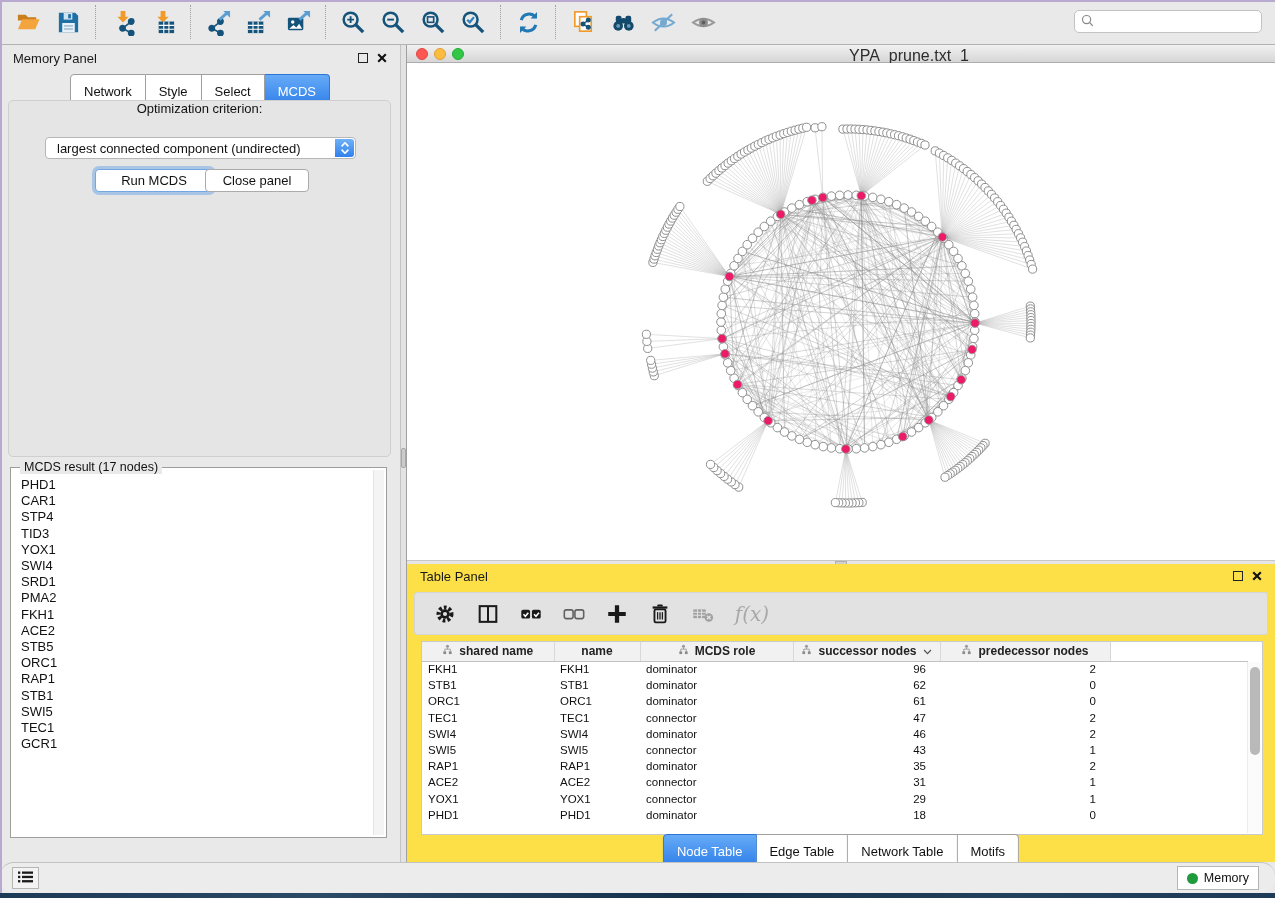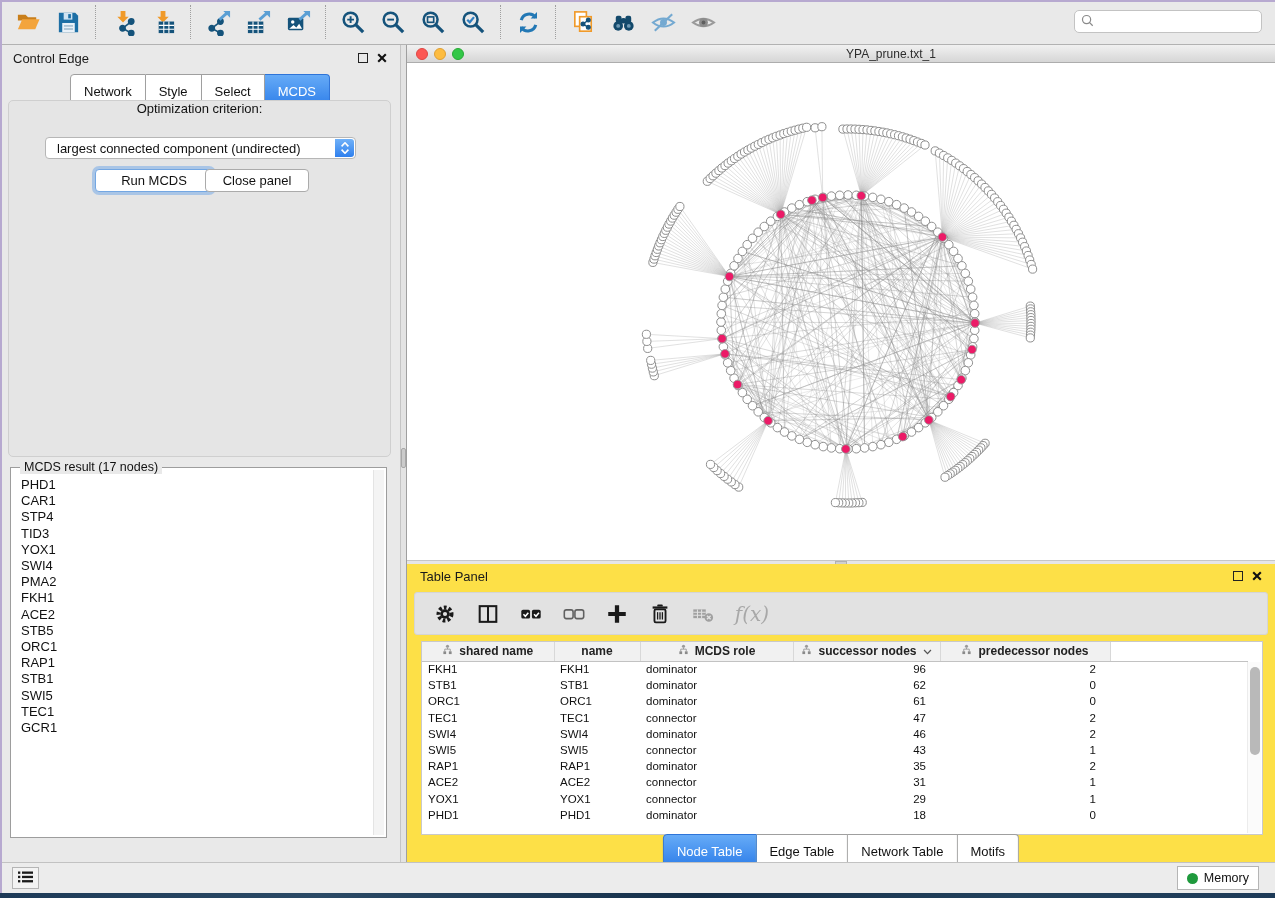--- a/index.html
+++ b/index.html
@@ -63,22 +63,22 @@
                      border:1px solid #a8a8a8; border-radius:2px; }
 
   
   .network-window { position:absolute; left:407px; top:45px; width:868px; height:515px; background:#fff; }
   .nw-titlebar { position:relative; height:18px; background:linear-gradient(#f1f1f1,#d6d6d6);
                  border-bottom:1px solid #adadad; }
   .tl { position:absolute; top:3px; width:12px; height:12px; border-radius:50%; cursor:pointer; }
   .tl.red { left:9px; background:#fc5753; border:1px solid #df4744; }
   .tl.yellow { left:27px; background:#fdbc40; border:1px solid #de9f34; }
   .tl.green { left:45px; background:#33c748; border:1px solid #27aa35; }
-  .nw-title { position:absolute; left:50%; transform:translateX(-50%); margin-left:50px; top:2px;
-              font-size:12px; color:#2d2d2d; white-space:nowrap; }
+  .nw-title { position:absolute; left:50%; transform:translateX(-50%); margin-left:68px; top:2px;
+              font-size:16px; color:#2d2d2d; white-space:nowrap; }
   .canvas { position:absolute; left:0; top:18px; width:868px; height:497px; background:#fff; }
 
   .h-split { position:absolute; left:407px; top:560px; width:868px; height:4px; background:#e6e6e6;
              border-top:1px solid #c6c6c6; cursor:row-resize; }
   .h-split .handle { position:absolute; left:50%; transform:translateX(-50%); top:0; width:12px; height:4px;
                      background:#cfcfcf; border:1px solid #b0b0b0; }
 
   
   .table-panel { position:absolute; left:407px; top:564px; width:868px; height:298px; background:#fde047; }
   .tp-header { height:24px; display:flex; align-items:center; padding:0 13px; font-size:13px; color:#1a1a1a; }
@@ -102,21 +102,21 @@
   td.r { text-align:right; padding-right:14px; }
   .scrollbar { position:absolute; top:20px; right:1px; bottom:1px; width:14px; background:#fbfbfb;
                border-left:1px solid #ececec; }
   .scrollbar .thumb { position:absolute; top:5px; left:2px; width:10px; height:88px; background:#b9b9b9;
                       border-radius:5px; cursor:pointer; }
 
   .bottom-tabs { position:absolute; left:50%; transform:translateX(-50%); top:270px; }
 
   
   .status-bar { position:absolute; left:0; top:862px; width:1275px; height:31px; background:#ececec;
-                border-top:1px solid #c2c2c2; }
+                border-top:1px solid #c2c2c2;border-radius:14px; }
   .list-btn { position:absolute; left:12px; top:4px; width:27px; height:22px; background:#f3f3f3;
               border:1px solid #b5b5b5; display:flex; align-items:center; justify-content:center; cursor:pointer; }
   .memory-btn { position:absolute; right:16px; top:3px; height:24px; background:#fff; border:1px solid #b5b5b5;
                 display:flex; align-items:center; gap:6px; padding:0 9px; font-size:12.5px; color:#111;
                 font-family:inherit; cursor:pointer; }
   .memory-dot { width:11px; height:11px; border-radius:50%; }
   .wallpaper { position:absolute; left:0; top:893px; width:1275px; height:5px;
                background:linear-gradient(90deg,#1d3a57,#2b4a66 25%,#16304a 55%,#23425d 80%,#1d3a57); }
 </style>
 </head>
@@ -334,21 +334,21 @@
             <circle cx="6" cy="6" r="4.4" fill="none" stroke="#8a8a8a" stroke-width="1.3"></circle>
             <line x1="9.3" y1="9.3" x2="12.6" y2="12.6" stroke="#8a8a8a" stroke-width="1.3"></line>
           </svg>
       </span>
       <input type="text" placeholder="" style="">
     </div>
   </div>
 
   <div class="left-panel">
     <div class="panel-header">
-      <span>Control Edge</span>
+      <span>Memory Panel</span>
       <span class="win-icons">
         <span class="win-box"></span>
         <span class="win-x">
           <svg viewBox="0 0 10 10">
               <path d="M1.2 1.2 L8.8 8.8 M8.8 1.2 L1.2 8.8" stroke="#111" stroke-width="2.1"></path>
             </svg>
         </span>
       </span>
     </div>
     <div class="seg-tabs cp-tabs" id="cp-tabs">
@@ -377,20 +377,21 @@
 
     <div class="groupbox">
       <span class="legend">MCDS result (17 nodes)</span>
       <ul class="mcds-list" id="mcds-list">
           <li>PHD1</li>
           <li>CAR1</li>
           <li>STP4</li>
           <li>TID3</li>
           <li>YOX1</li>
           <li>SWI4</li>
+          <li>SRD1</li>
           <li>PMA2</li>
           <li>FKH1</li>
           <li>ACE2</li>
           <li>STB5</li>
           <li>ORC1</li>
           <li>RAP1</li>
           <li>STB1</li>
           <li>SWI5</li>
           <li>TEC1</li>
           <li>GCR1</li>

